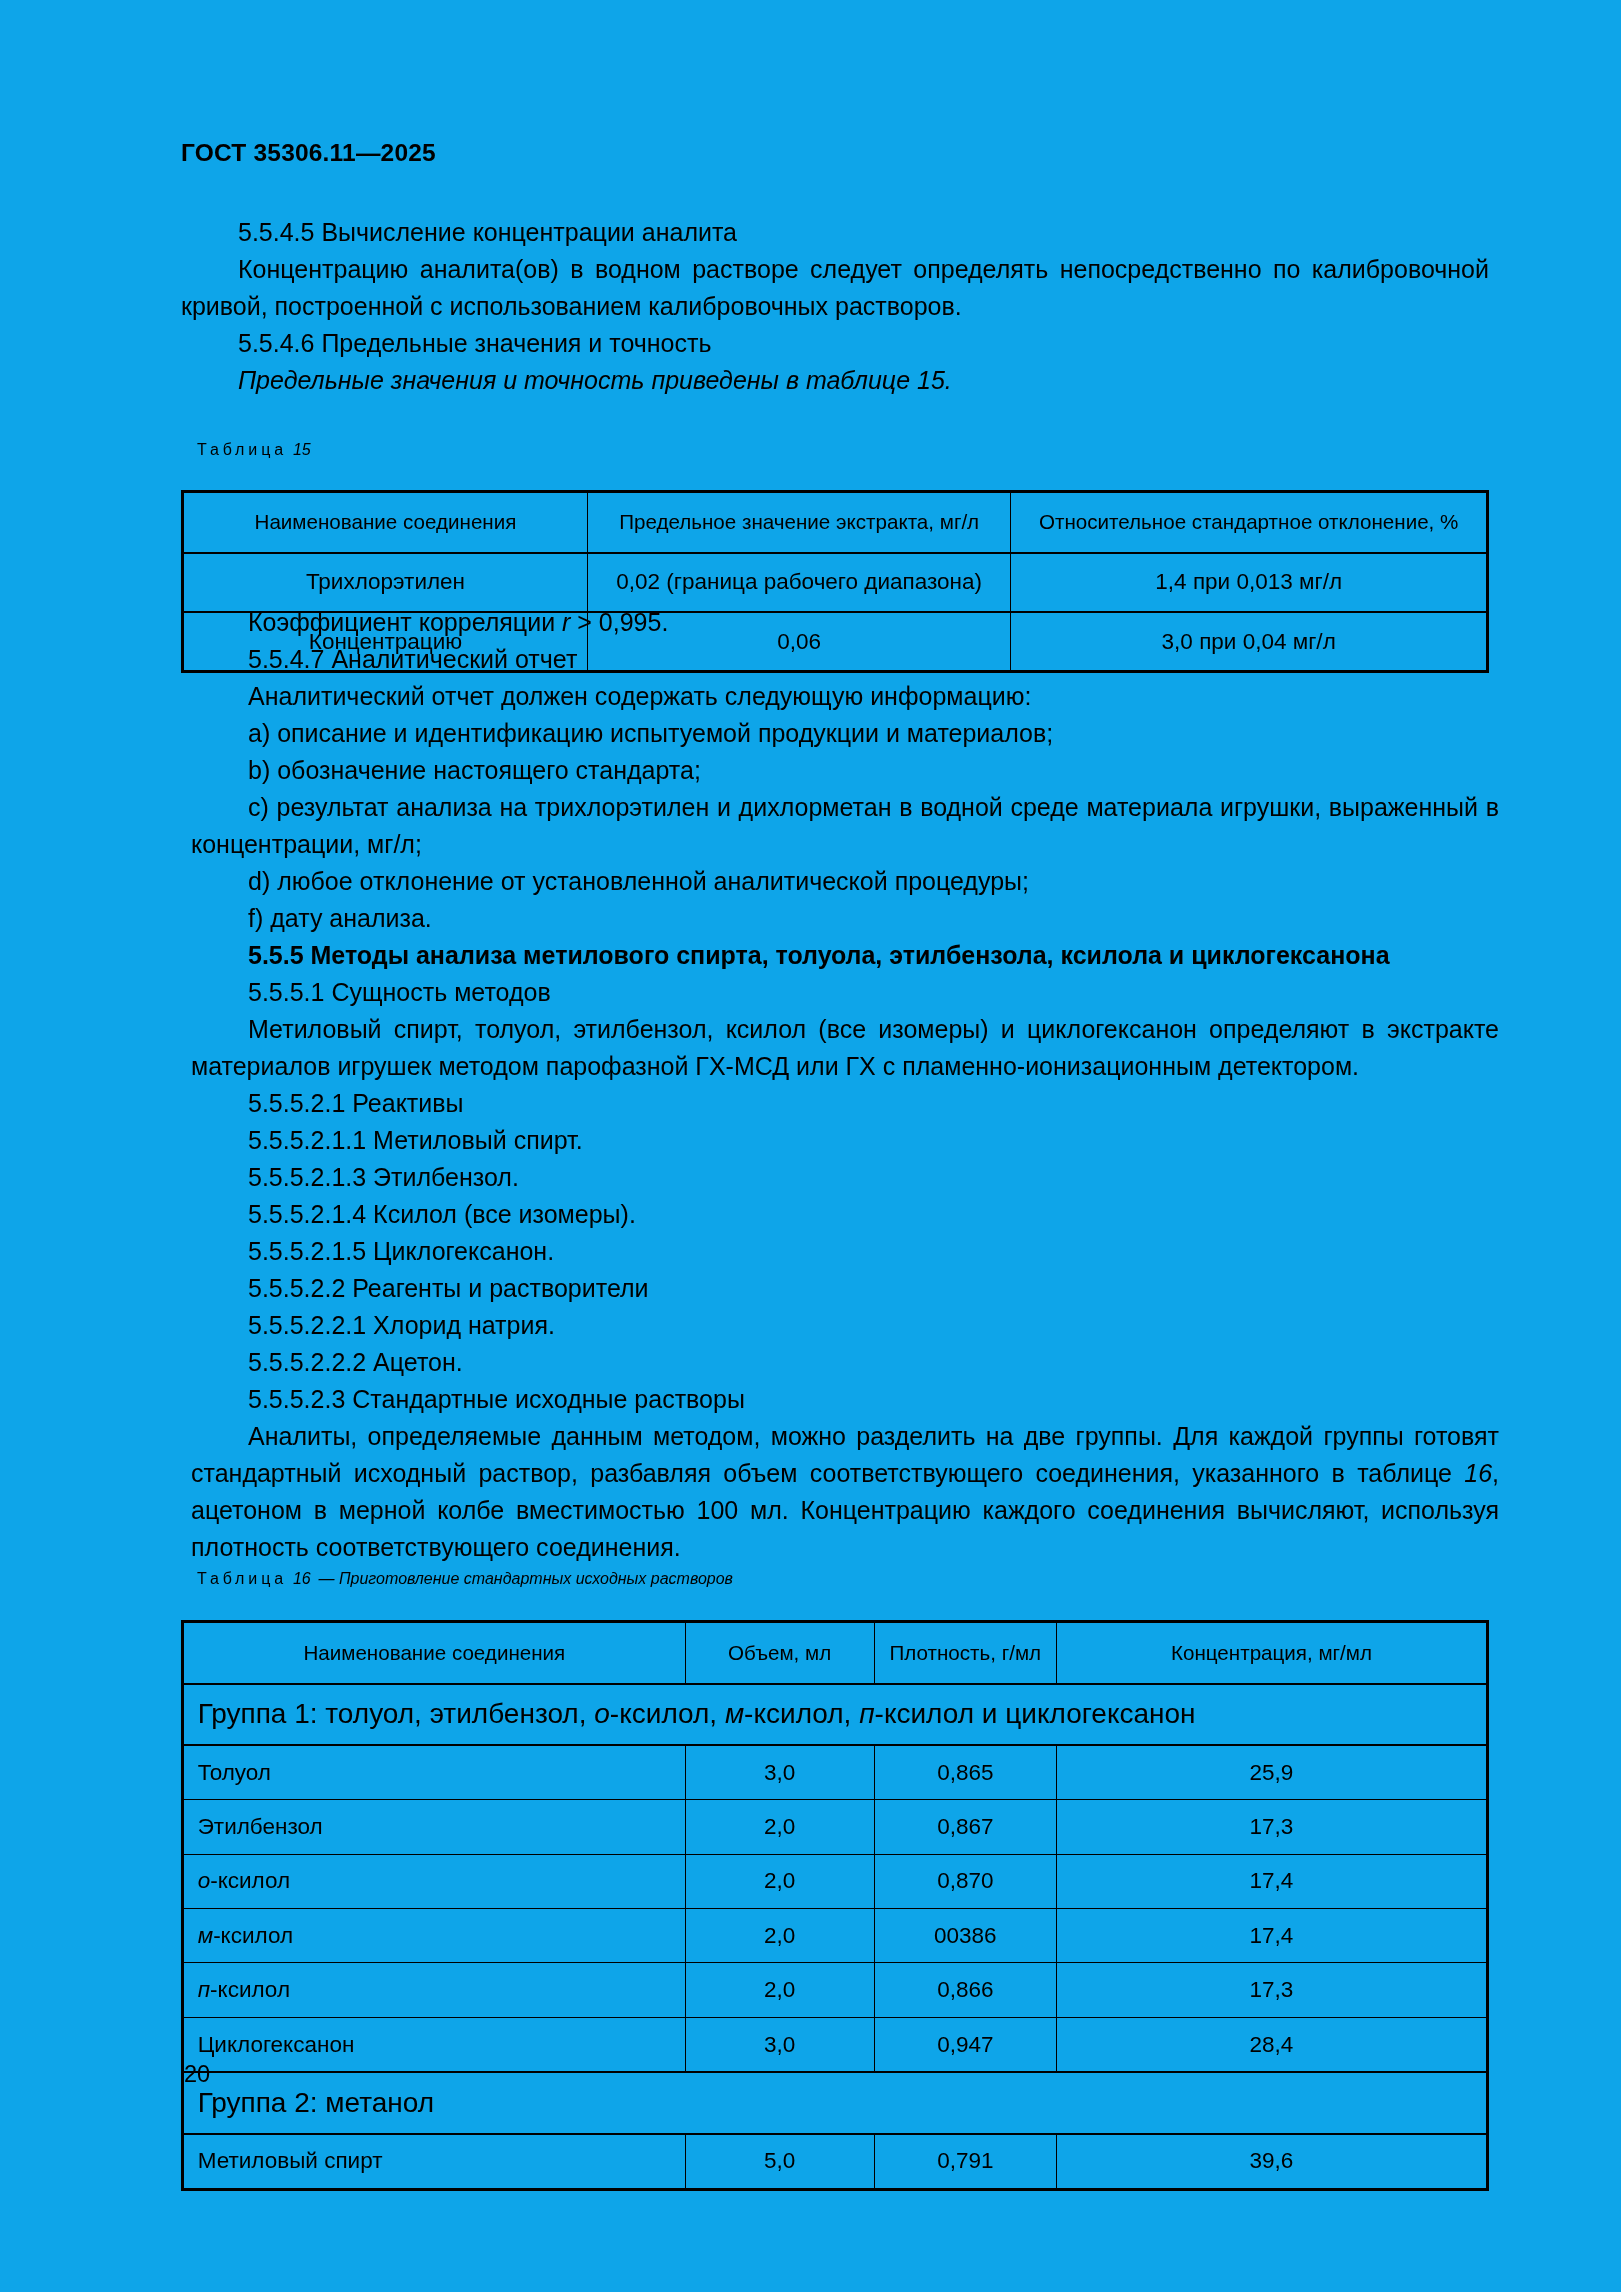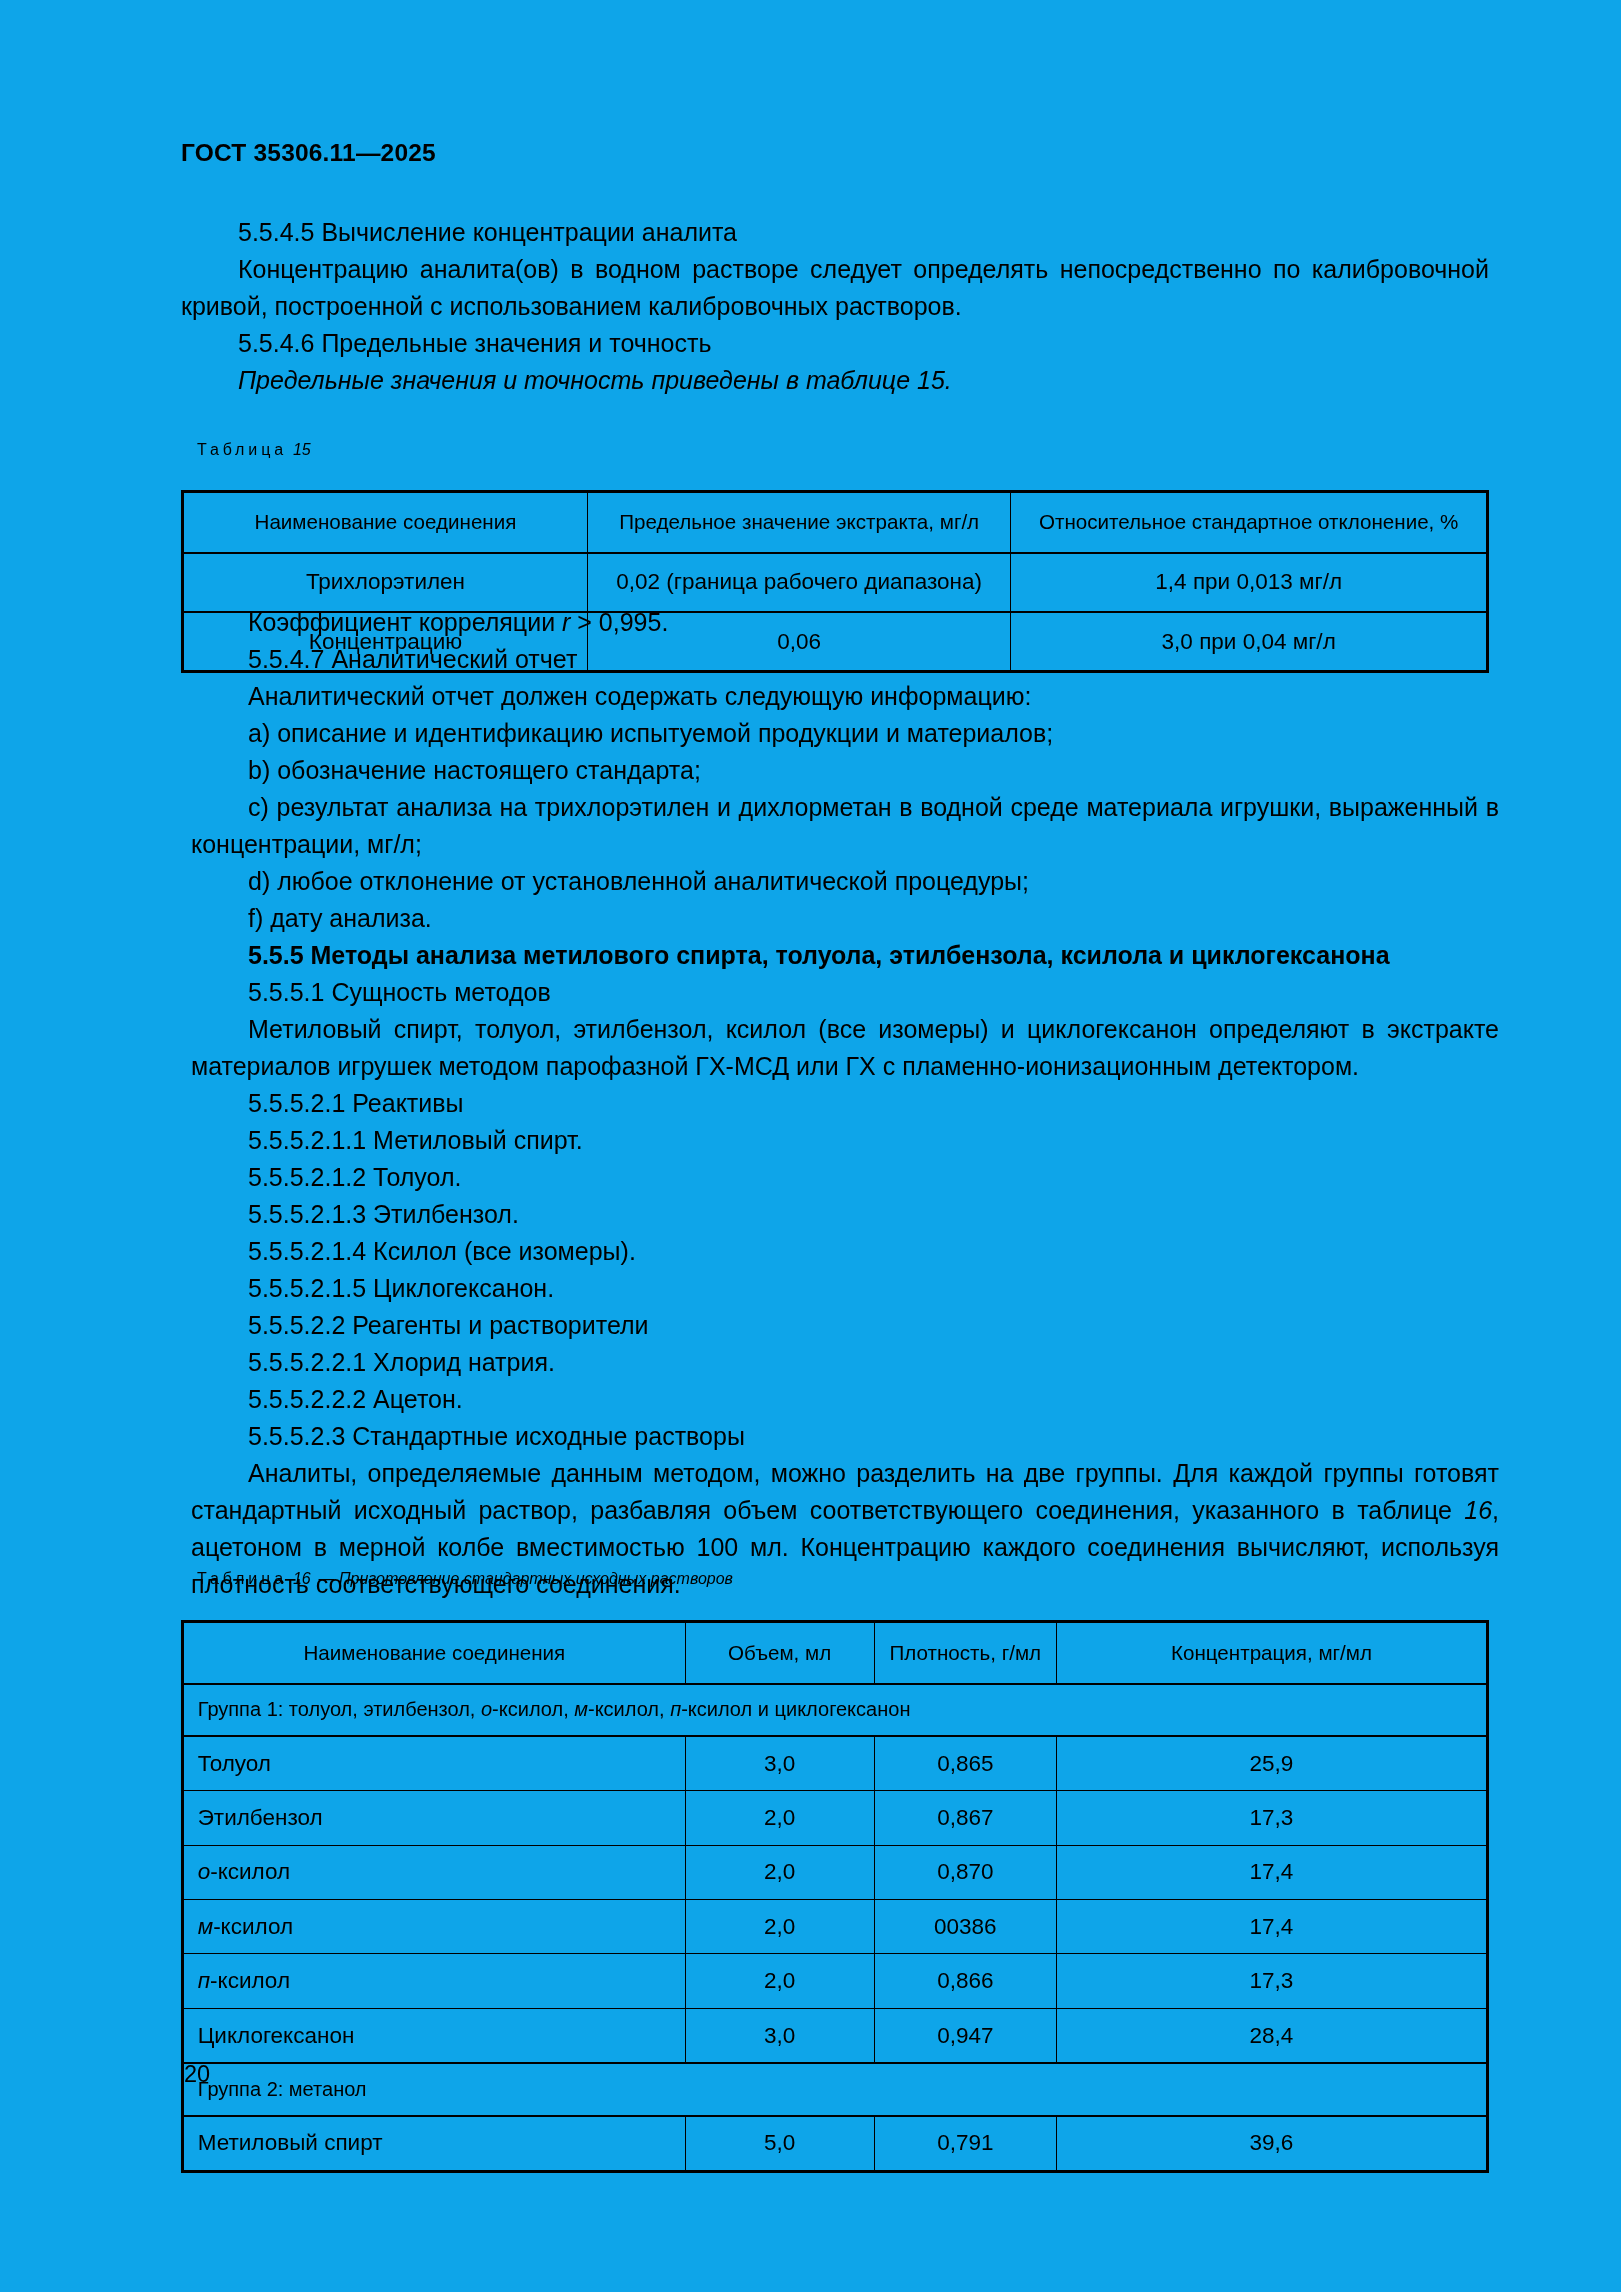--- a/index.html
+++ b/index.html
@@ -99,21 +99,21 @@
     padding-left: 13.7px;
     font-size: 22.5px;
   }
   table.doc-table.t16 tbody td.num {
     text-align: center;
     font-size: 22.5px;
   }
   table.doc-table.t16 tbody td.group {
     text-align: left;
     padding-left: 13.7px;
-    font-size: 20px;
+    font-size: 28px;
   }
   .t15-outer, .t16-outer {
     border: 2px solid #000000;
   }
   .t15-outer table, .t16-outer table {
     width: 100%;
   }
   .t15-outer table td, .t16-outer table td {
     border-width: 1px;
   }
@@ -190,21 +190,20 @@
     <p class="para">a) описание и идентификацию испытуемой продукции и материалов;</p>
     <p class="para">b) обозначение настоящего стандарта;</p>
     <p class="para">c) результат анализа на трихлорэтилен и дихлорметан в водной среде материала игрушки, выраженный в концентрации, мг/л;</p>
     <p class="para">d) любое отклонение от установленной аналитической процедуры;</p>
     <p class="para last-line">f) дату анализа.</p>
     <p class="para bold last-line">5.5.5 Методы анализа метилового спирта, толуола, этилбензола, ксилола и циклогексанона</p>
     <p class="para last-line">5.5.5.1 Сущность методов</p>
     <p class="para">Метиловый спирт, толуол, этилбензол, ксилол (все изомеры) и циклогексанон определяют в экстракте материалов игрушек методом парофазной ГХ-МСД или ГХ с пламенно-ионизационным детектором.</p>
     <p class="para last-line">5.5.5.2.1 Реактивы</p>
     <p class="para last-line">5.5.5.2.1.1 Метиловый спирт.</p>
-    <p class="para last-line">5.5.5.2.1.2 Толуол.</p>
     <p class="para last-line">5.5.5.2.1.3 Этилбензол.</p>
     <p class="para last-line">5.5.5.2.1.4 Ксилол (все изомеры).</p>
     <p class="para last-line">5.5.5.2.1.5 Циклогексанон.</p>
     <p class="para last-line">5.5.5.2.2 Реагенты и растворители</p>
     <p class="para last-line">5.5.5.2.2.1 Хлорид натрия.</p>
     <p class="para last-line">5.5.5.2.2.2 Ацетон.</p>
     <p class="para last-line">5.5.5.2.3 Стандартные исходные растворы</p>
     <p class="para"><span>Аналиты, определяемые данным методом, можно разделить на две группы. Для каждой группы готовят стандартный исходный раствор, разбавляя объем соответствующего соединения, указанного в таблице </span><span class="it">16</span><span>, ацетоном в мерной колбе вместимостью 100 мл. Концентрацию каждого соединения вычисляют, используя плотность соответствующего соединения.</span></p>
   </div>
 

